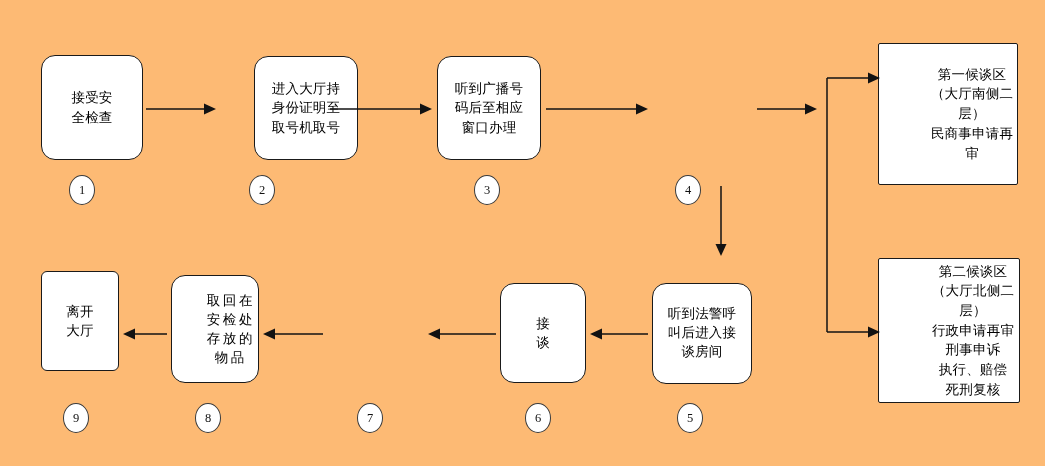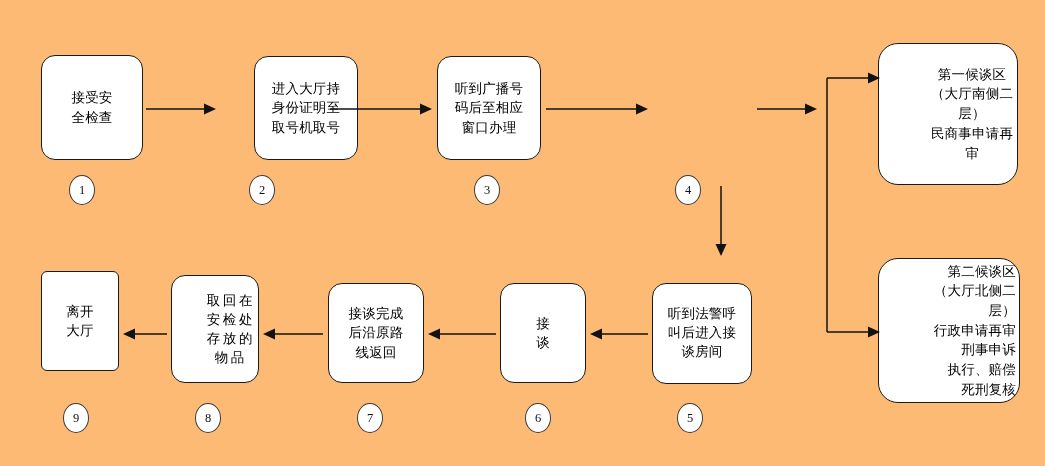--- a/index.html
+++ b/index.html
@@ -30,34 +30,34 @@
   .node .node-text {
     color: #000000;
     font-size: 13.5px;
     line-height: 1.42;
     text-align: center;
     white-space: pre-line;
     padding: 0 3px;
     letter-spacing: 0.2px;
   }
   .node.wide-node {
-    border-radius: 20px;
+    border-radius: 2px;
     padding-left: 48px;
   }
   .node.wide-node .node-text {
     font-size: 13.5px;
     line-height: 1.46;
   }
   
   .node.spread .node-text {
     letter-spacing: 2.6px;
   }
   
   .node.left-text .node-text {
-    text-align: right;
+    text-align: center;
   }
 
   
   .badge {
     position: absolute;
     width: 26px;
     height: 30px;
     box-sizing: border-box;
     border: 1.1px solid #3a3a3a;
     border-radius: 50%;
@@ -129,25 +129,20 @@
     <div class="node-text">听到法警呼
 叫后进入接
 谈房间</div>
   </div>
 
   <div class="node" style="left:500px; top:283px; width:86px; height:100px;">
     <div class="node-text">接
 谈</div>
   </div>
 
-  <div class="node" style="left:328px; top:283px; width:96px; height:100px;">
-    <div class="node-text">接谈完成
-后沿原路
-线返回</div>
-  </div>
 
   <div class="node spread" style="left:171px; top:275px; width:88px; height:108px;justify-content:flex-end;">
     <div class="node-text">取回在
 安检处
 存放的
 物品</div>
   </div>
 
   <div class="node" style="left:41px; top:271px; width:78px; height:100px;border-radius:6px;">
     <div class="node-text">离开

